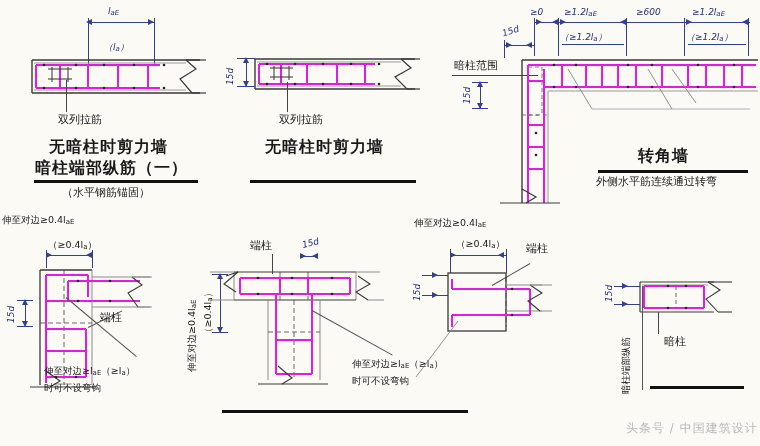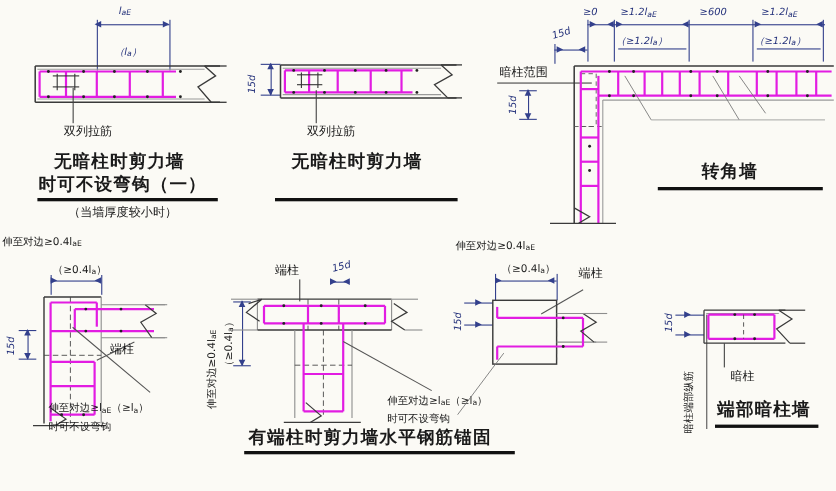--- a/index.html
+++ b/index.html
@@ -94,23 +94,23 @@
         <circle cx="76" cy="33" r="1.3" fill="#222"></circle>
       <circle cx="104" cy="33" r="1.3" fill="#222"></circle>
         <circle cx="134" cy="33" r="1.3" fill="#222"></circle>
       <circle cx="164" cy="33" r="1.3" fill="#222"></circle>
     </svg>
 
     <div class="ln lnv" style="left:66px;top:80px;height:32px;background:#444;"></div>
     <div class="abs note cn" style="left:58px;top:112px;">双列拉筋</div>
 
     <div class="abs title cn" style="left:49px;top:137px;">无暗柱时剪力墙</div>
-    <div class="abs title cn" style="left:35px;top:158px;">时可不设弯钩（一）</div>
+    <div class="abs title cn" style="left:35px;top:158px;">暗柱端部纵筋（一）</div>
     <div class="abs titlerule" style="left:34px;top:180px;width:164px;"></div>
-    <div class="abs subtitle cn" style="left:62px;top:185px;">（当墙厚度较小时）</div>
+    <div class="abs subtitle cn" style="left:62px;top:185px;">（水平钢筋锚固）</div>
   </div>
 
   <div class="abs" style="left:215px;top:0;width:225px;height:200px;">
 
     <div class="abs dim rot90" style="left:10px;top:85px;">15d</div>
     <div class="dimvert" style="left:31px;top:58px;height:28px;"></div>
     <div class="arrowu" style="left:28px;top:57px;"></div>
     <div class="arrowd" style="left:28px;top:81px;"></div>
     <div class="dimline" style="left:22px;top:58px;width:18px;"></div>
     <div class="dimline" style="left:22px;top:86px;width:18px;"></div>
@@ -262,20 +262,21 @@
         <circle cx="212" cy="32" r="1.3" fill="#222"></circle>
       <circle cx="258" cy="32" r="1.3" fill="#222"></circle>
         <circle cx="294" cy="32" r="1.3" fill="#222"></circle>
       <circle cx="96" cy="78" r="1.3" fill="#222"></circle>
         <circle cx="96" cy="100" r="1.3" fill="#222"></circle>
     </svg>
 
 
     <div class="abs title cn" style="left:198px;top:146px;">转角墙</div>
     <div class="abs titlerule" style="left:158px;top:170px;width:150px;"></div>
+    <div class="abs subtitle cn" style="left:156px;top:174px;">外侧水平筋连续通过转弯</div>
   </div>
 
   <div class="abs" style="left:0;top:205px;width:205px;height:200px;">
 
     <div class="abs small cn" style="left:2px;top:9px;">
       <span>伸至对边≥0.4l</span><span class="sub">aE</span>
     </div>
     <div class="abs small cn" style="left:48px;top:34px;">
       <span>（≥0.4l</span><span class="sub">a</span><span>）</span>
     </div>
@@ -457,21 +458,20 @@
       <path d="M150,20 L162,28 L148,36 L160,46" fill="none" stroke="#3a3a3a" stroke-width="1.1"></path>
       <line x1="150" y1="20" x2="172" y2="20" stroke="#8d8d8d" stroke-width="1"></line>
       <line x1="160" y1="46" x2="172" y2="46" stroke="#8d8d8d" stroke-width="1"></line>
       <circle cx="132" cy="24" r="1.3" fill="#222"></circle>
       <circle cx="132" cy="50" r="1.3" fill="#222"></circle>
 
       <line x1="78" y1="56" x2="36" y2="112" stroke="#777" stroke-width="0.8"></line>
     </svg>
   </div>
 
-  <div class="abs title cn" style="left:226px;top:388px;">有端柱时剪力墙水平钢筋锚固</div>
   <div class="abs titlerule" style="left:222px;top:410px;width:246px;"></div>
 
   <div class="abs" style="left:590px;top:250px;width:170px;height:196px;">
 
     <div class="abs dim rot90" style="left:14px;top:52px;">15d</div>
     <div class="dimline" style="left:24px;top:36px;width:26px;"></div>
     <div class="dimline" style="left:24px;top:54px;width:26px;"></div>
     <div class="arrowr" style="left:32px;top:33px;"></div>
     <div class="arrowr" style="left:32px;top:51px;"></div>
 
@@ -496,18 +496,18 @@
       <line x1="128" y1="34" x2="142" y2="34" stroke="#3a3a3a" stroke-width="1.1"></line>
       <circle cx="78" cy="8" r="1.3" fill="#222"></circle>
         <circle cx="96" cy="8" r="1.3" fill="#222"></circle>
       <circle cx="78" cy="30" r="1.3" fill="#222"></circle>
         <circle cx="96" cy="30" r="1.3" fill="#222"></circle>
     </svg>
 
     <div class="ln lnv" style="left:68px;top:62px;height:22px;background:#444;"></div>
     <div class="abs note cn" style="left:74px;top:84px;">暗柱</div>
 
-    <div class="abs title cn" style="left:62px;top:112px;">端部暗柱墙</div>
     <div class="abs titlerule" style="left:60px;top:136px;width:94px;"></div>
   </div>
 
+  <div class="abs watermark cn" style="left:626px;top:420px;">头条号 / 中国建筑设计</div>
 
 </div>
 
 </body></html>

